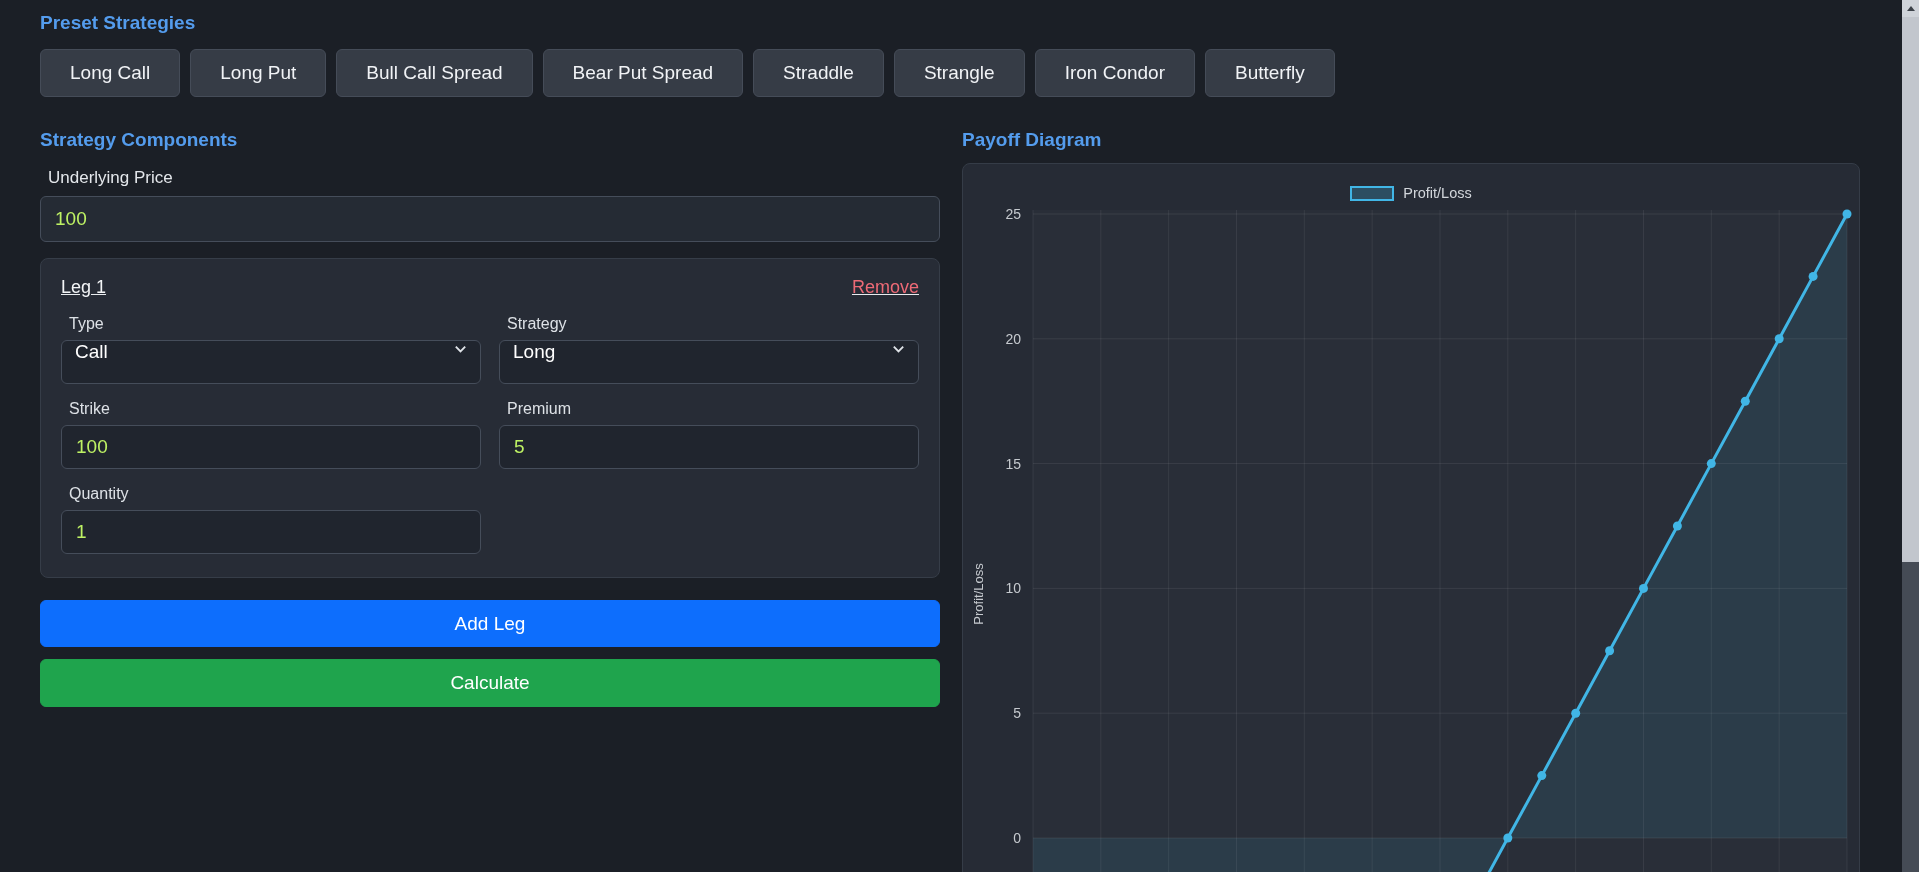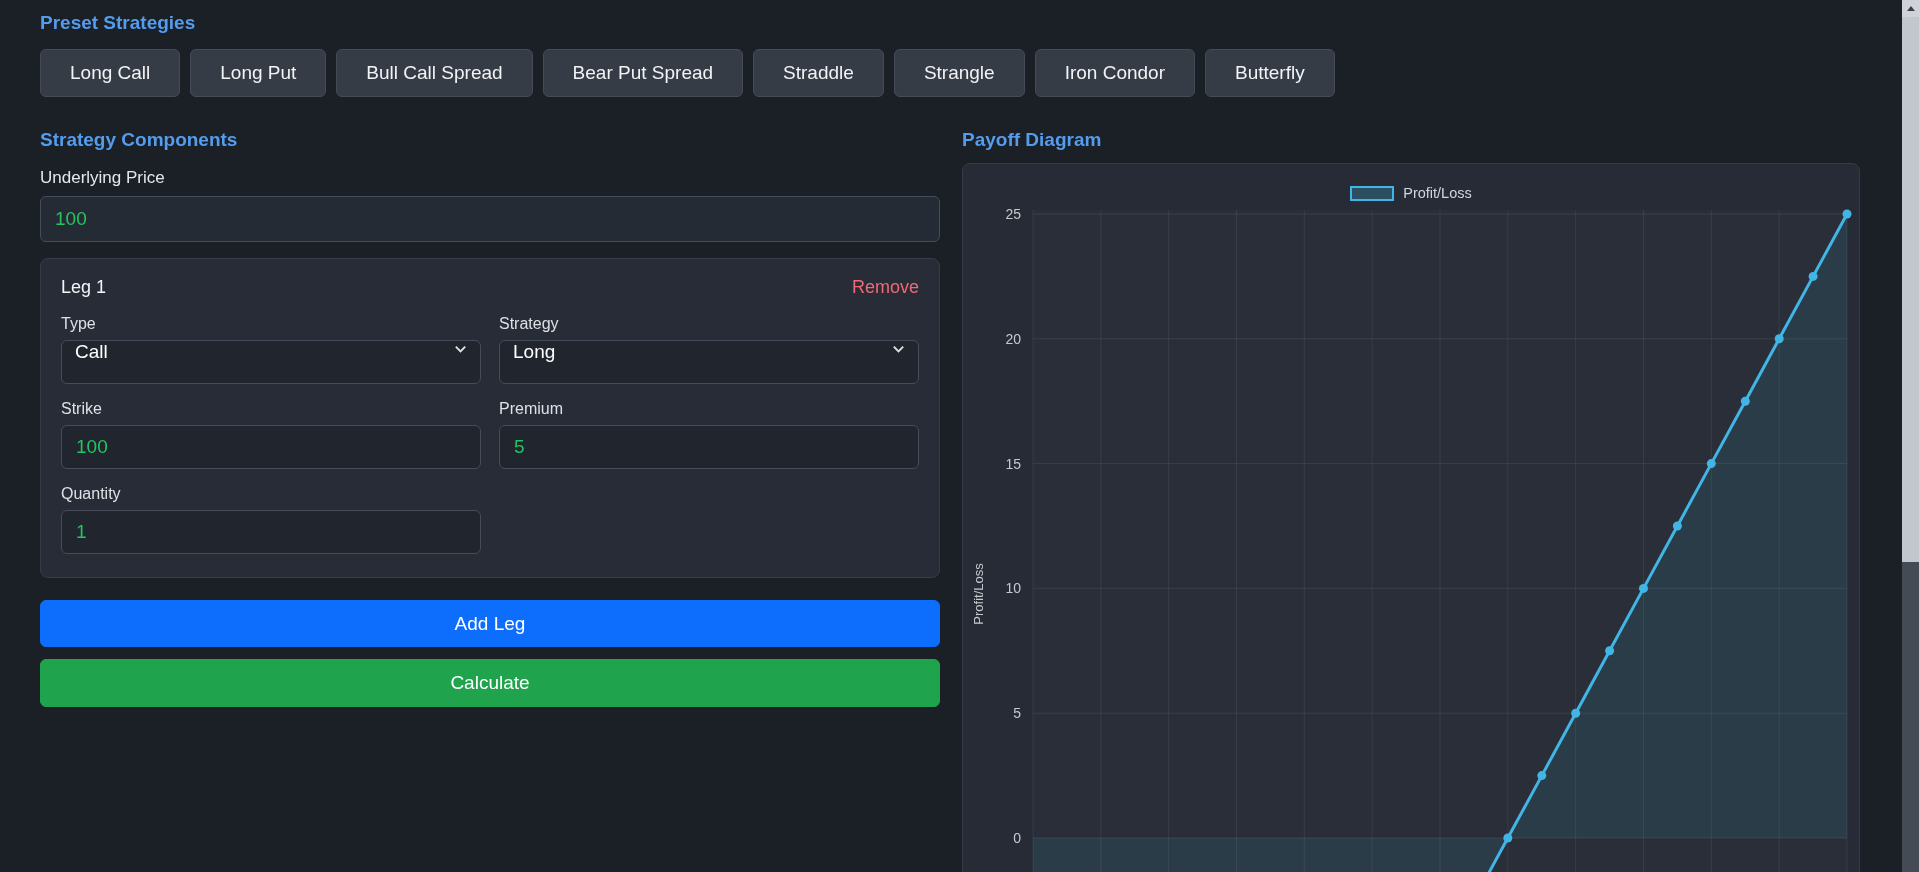--- a/index.html
+++ b/index.html
@@ -10,27 +10,27 @@
   .section-title{color:#549ced;font-size:19px;font-weight:bold;margin:0 0 12px 0;line-height:1.2;}
 
   .preset-row{display:flex;gap:10px;margin-top:14px;}
   .preset-btn{background:#363c46;border:1px solid #454c58;color:#f1f3f6;font-size:19px;
     padding:11px 29px;border-radius:6px;cursor:pointer;font-family:inherit;line-height:1.25;white-space:nowrap;}
 
   .columns{display:flex;gap:22px;margin-top:32px;}
   .left-col{width:900px;flex:0 0 auto;}
   .right-col{width:898px;flex:0 0 auto;}
 
-  .field-label{font-size:17px;color:#e4e7eb;margin:0 0 7px 0;display:block;line-height:1.25;}
+  .field-label{font-size:17px;color:#e4e7eb;margin:0 0 7px 8px;display:block;line-height:1.25;}
   .lead-label{margin-top:16px;}
   .text-input{width:100%;box-sizing:border-box;height:46px;background:#252b34;border:1px solid #454d5a;
-    border-radius:6px;color:#22c55e;font-size:19px;padding:0 14px;font-family:inherit;outline:none;}
+    border-radius:6px;color:#bef264;font-size:19px;padding:0 14px;font-family:inherit;outline:none;}
 
   .leg-card{margin-top:16px;background:#272c36;border:1px solid #363d48;border-radius:8px;padding:18px 20px 8px 20px;}
-  .leg-head{display:flex;justify-content:space-between;align-items:center;}
+  .leg-head{display:flex;justify-content:space-between;align-items:center;text-decoration:underline;}
   .leg-title{color:#f3f5f7;font-size:18px;}
   .remove-link{color:#ed6a76;font-size:18px;cursor:pointer;text-decoration:none;}
   .grid2{display:grid;grid-template-columns:1fr 1fr;column-gap:18px;margin-top:16px;}
   .field{margin-bottom:15px;}
   .leg-card .field-label{font-size:16px;color:#dde1e6;margin-bottom:6px;}
   .leg-card .text-input{height:44px;background:#20252e;}
   .select{height:44px;box-sizing:border-box;background:#20252e;border:1px solid #454d5a;border-radius:6px;
     display:flex;align-items:flex-start;justify-content:space-between;padding:0 12px 0 13px;font-size:19px;
     color:#fff;cursor:pointer;}
   .chev{display:flex;align-items:center;}

